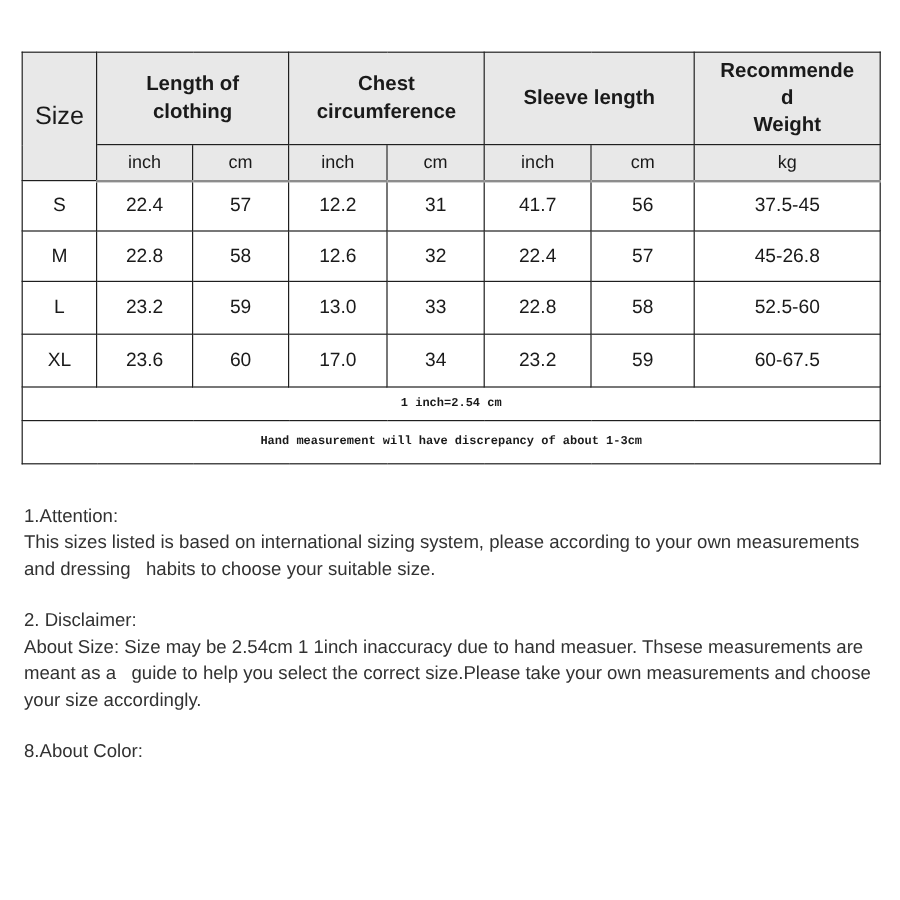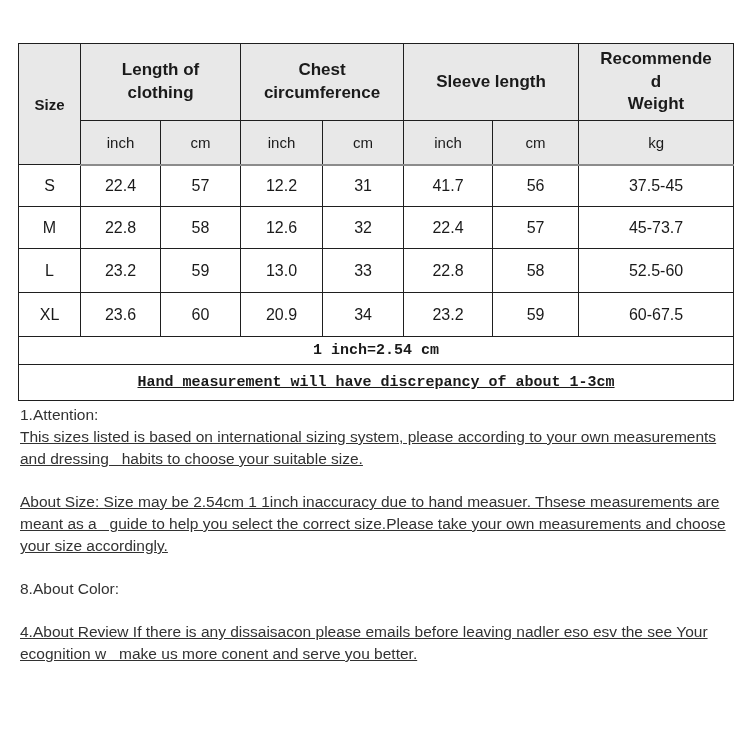--- a/index.html
+++ b/index.html
@@ -23,61 +23,61 @@
     border:1px solid #1f1f1f;
     text-align:center;
     vertical-align:middle;
     padding:0;
     overflow:hidden;
   }
   tr.hdr-row-1 th, tr.hdr-row-2 td{
     background:#e8e8e8;
   }
   tr.hdr-row-1{height:77px;}
-  tr.hdr-row-2{height:44px;border-radius:14px;}
+  tr.hdr-row-2{height:30px;border-radius:14px;}
   tr.hdr-row-2 td{
     font-size:15px;
     font-weight:400;
     border-bottom:2px solid #8c8c8c;
   }
   th.group-head{
     font-size:17px;
     font-weight:700;
     white-space:pre-line;
     line-height:1.35;
   }
   th.size-head{
-    font-size:15px;
-    font-weight:700;
+    font-size:21px;
+    font-weight:400;
   }
   tr.data-row{height:42px;}
   tr.data-row.tall{height:44px;}
   tr.data-row td{font-size:16px;}
   td.size-cell-lg{font-size:19px;}
   td.size-cell-sm{font-size:15px;}
   tr.note-row-1{height:28px;}
-  tr.note-row-2{height:36px;text-decoration:underline;}
+  tr.note-row-2{height:36px;}
   tr.note-row-1 td, tr.note-row-2 td{
     font-family:"Liberation Mono", "DejaVu Sans Mono", monospace;
     font-weight:700;
-    font-size:15px;
+    font-size:10px;
     text-align:center;
   }
   
   .notes{
     position:absolute;
     left:20px;top:404px;
     width:716px;
     font-size:15.5px;
     line-height:22px;
     color:#323232;
   }
-  .note-section{margin:0 0 21px 0;}
+  .note-section{margin:16px 0 21px 0;}
   .note-heading{white-space:pre-wrap;}
-  .note-body{white-space:pre-wrap;text-decoration:underline;}
+  .note-body{white-space:pre-wrap;}
 </style>
 </head>
 <body>
 
 <table class="size-chart">
   <colgroup>
     <col style="width:62px">
     <col style="width:80px">
       <col style="width:80px">
     <col style="width:82px">
@@ -118,37 +118,37 @@
       <td>37.5-45</td>
     </tr>
     <tr class="data-row">
       <td class="size-cell-lg">M</td>
       <td>22.8</td>
       <td>58</td>
       <td>12.6</td>
       <td>32</td>
       <td>22.4</td>
       <td>57</td>
-      <td>45-73.7</td>
+      <td>45-26.8</td>
     </tr>
     <tr class="data-row tall">
       <td class="size-cell-sm">L</td>
       <td>23.2</td>
       <td>59</td>
       <td>13.0</td>
       <td>33</td>
       <td>22.8</td>
       <td>58</td>
       <td>52.5-60</td>
     </tr>
     <tr class="data-row tall">
       <td class="size-cell-sm">XL</td>
       <td>23.6</td>
       <td>60</td>
-      <td>20.9</td>
+      <td>17.0</td>
       <td>34</td>
       <td>23.2</td>
       <td>59</td>
       <td>60-67.5</td>
     </tr>
     <tr class="note-row-1">
       <td colspan="8">1 inch=2.54 cm</td>
     </tr>
     <tr class="note-row-2">
       <td colspan="8">Hand measurement will have discrepancy of about 1-3cm</td>
@@ -156,24 +156,21 @@
   </tbody>
 </table>
 
 <div class="notes">
   <div class="note-section">
     <div class="note-heading">1.Attention:</div>
     <div class="note-body">This sizes listed is based on international sizing system, please according to your own measurements
 and dressing   habits to choose your suitable size.</div>
   </div>
   <div class="note-section">
+    <div class="note-heading">2. Disclaimer:</div>
     <div class="note-body">About Size: Size may be 2.54cm 1 1inch inaccuracy due to hand measuer. Thsese measurements are
 meant as a   guide to help you select the correct size.Please take your own measurements and choose
 your size accordingly.</div>
   </div>
   <div class="note-section">
     <div class="note-heading">8.About Color:</div>
   </div>
-  <div class="note-section">
-    <div class="note-body">4.About Review If there is any dissaisacon please emails before leaving nadler eso esv the see Your
-ecognition w   make us more conent and serve you better.</div>
-  </div>
 </div>
 
 </body></html>

